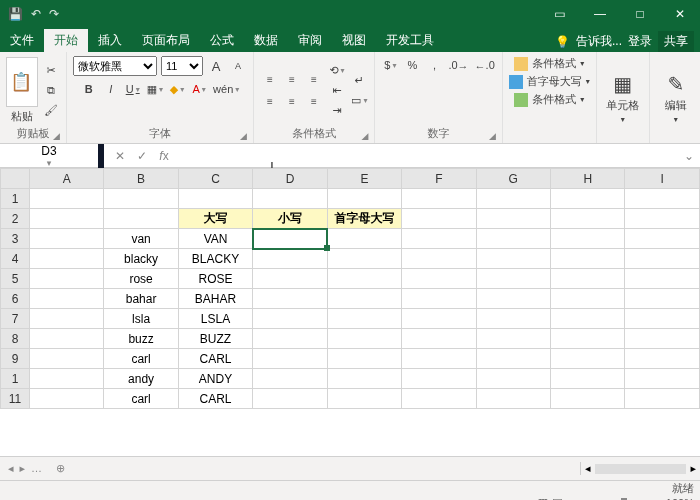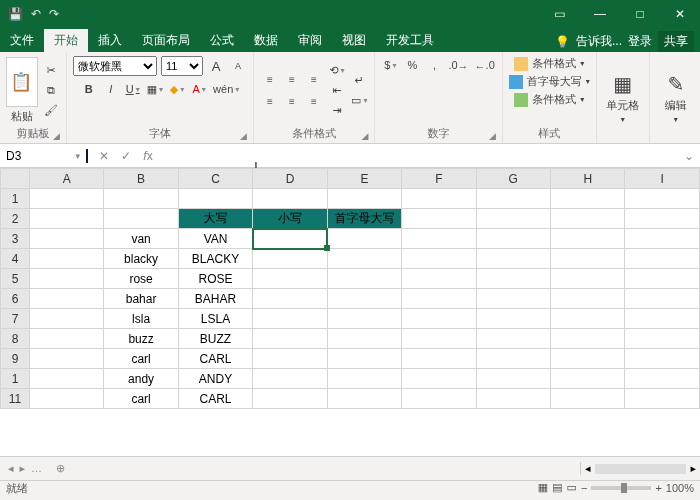--- a/index.html
+++ b/index.html
@@ -28,41 +28,41 @@
 select.ftsize { width: 42px; height: 20px; font-size: 11px; }
 .B { font-weight: bold; } .I { font-style: italic; } .U { text-decoration: underline; }
 .align-grid { display: grid; grid-template-columns: repeat(3, 20px); grid-template-rows: repeat(2, 20px); gap: 2px; }
 .align-grid div { border: 1px solid transparent; display: flex; align-items: center; justify-content: center; font-size: 10px; color: #555; }
 select.fmt { width: 84px; height: 20px; font-size: 11px; }
 .style-row { display: flex; align-items: center; gap: 4px; white-space: nowrap; }
 .icon-sq { width: 14px; height: 14px; display: inline-block; }
 .bigbtn { display: flex; flex-direction: column; align-items: center; justify-content: center; width: 40px; gap: 2px; }
 .bigbtn .ic { font-size: 20px; }
 .namebar { display: flex; align-items: center; border-bottom: 1px solid #d0d0d0; height: 24px; font-size: 12px; }
-.namebox { width: 88px; border-right: 2px solid #0f172a; padding: 0 6px; display: flex; align-items: center; justify-content: space-between; }
+.namebox { width: 104px; border-right: 6px solid #0f172a; padding: 0 6px; display: flex; align-items: center; justify-content: space-between; flex-direction: column; }
 .fxbtns { display: flex; gap: 6px; padding: 0 8px; color: #888; }
 .fxbtns span { width: 16px; text-align: center; }
 .formula { flex: 1; padding: 0 6px; position: relative; }
 .cursor-img { position: absolute; left: 90px; top: 3px; font-size: 14px; color: #333; }
 .grid-wrap { flex: 1; overflow: hidden; position: relative; }
 table.sheet { border-collapse: collapse; width: 100%; font-size: 12px; }
 table.sheet th, table.sheet td { border: 1px solid #d4d4d4; height: 20px; padding: 0 4px; }
 table.sheet th { background: #e6e6e6; font-weight: normal; color: #333; text-align: center; }
 table.sheet th.rowh { width: 28px; }
 table.sheet th.colh { width: 72px; }
 .corner { background: #e6e6e6; }
 td { background: #fff; text-align: center; }
-td.hdrcell { background: #0f766e; font-weight: normal; }
+td.hdrcell { background: #fef9c3; font-weight: bold; }
 .activecell { outline: 2px solid #217346; outline-offset: -1px; position: relative; }
 .activecell::after { content: ""; position: absolute; right: -3px; bottom: -3px; width: 6px; height: 6px; background: #217346; }
 .sheettabs { display: flex; align-items: center; border-top: 1px solid #d0d0d0; height: 24px; font-size: 11px; background: #f3f2f1; }
 .sheettabs .nav { display: flex; gap: 6px; padding: 0 8px; color: #888; }
 .sheettab { padding: 2px 12px; border: 1px solid #ccc; border-bottom: none; background: #fff; margin-left: -1px; cursor: pointer; }
 .sheettab.active { background: #fff; border-top: 2px solid #217346; font-weight: bold; }
-.statusbar { height: 20px; background: #f3f2f1; border-top: 1px solid #d0d0d0; display: flex; align-items: flex-start; font-size: 11px; color: #555; padding: 0 6px; }
+.statusbar { height: 20px; background: #f3f2f1; border-top: 1px solid #d0d0d0; display: flex; align-items: flex-end; font-size: 11px; color: #555; padding: 0 6px; flex-direction: column; }
 .statusbar .spacer { flex: 1; }
 .zoom { display: flex; align-items: center; gap: 4px; }
 .dd::after { content: "▾"; font-size: 8px; margin-left: 2px; color: #888; }
 </style>
 </head>
 <body>
 
 <div class="titlebar">
   <div class="qat">
     <span>💾</span>
@@ -179,21 +179,20 @@
           <span class="icon-sq" style="background:#4aa3df"></span>
           <span>首字母大写</span>
           <span style="font-size:8px">▾</span>
         </div>
       <div class="style-row">
           <span class="icon-sq" style="background:#8cc66d"></span>
           <span>条件格式</span>
           <span style="font-size:8px">▾</span>
         </div>
     </div>
-    <div class="label"><span>样式</span></div>
   </div>
 
   <div class="group">
     <div class="body">
         <div class="bigbtn">
           <span class="ic">▦</span>
           <span>单元格</span>
           <span style="font-size:8px">▾</span>
         </div>
       </div>

